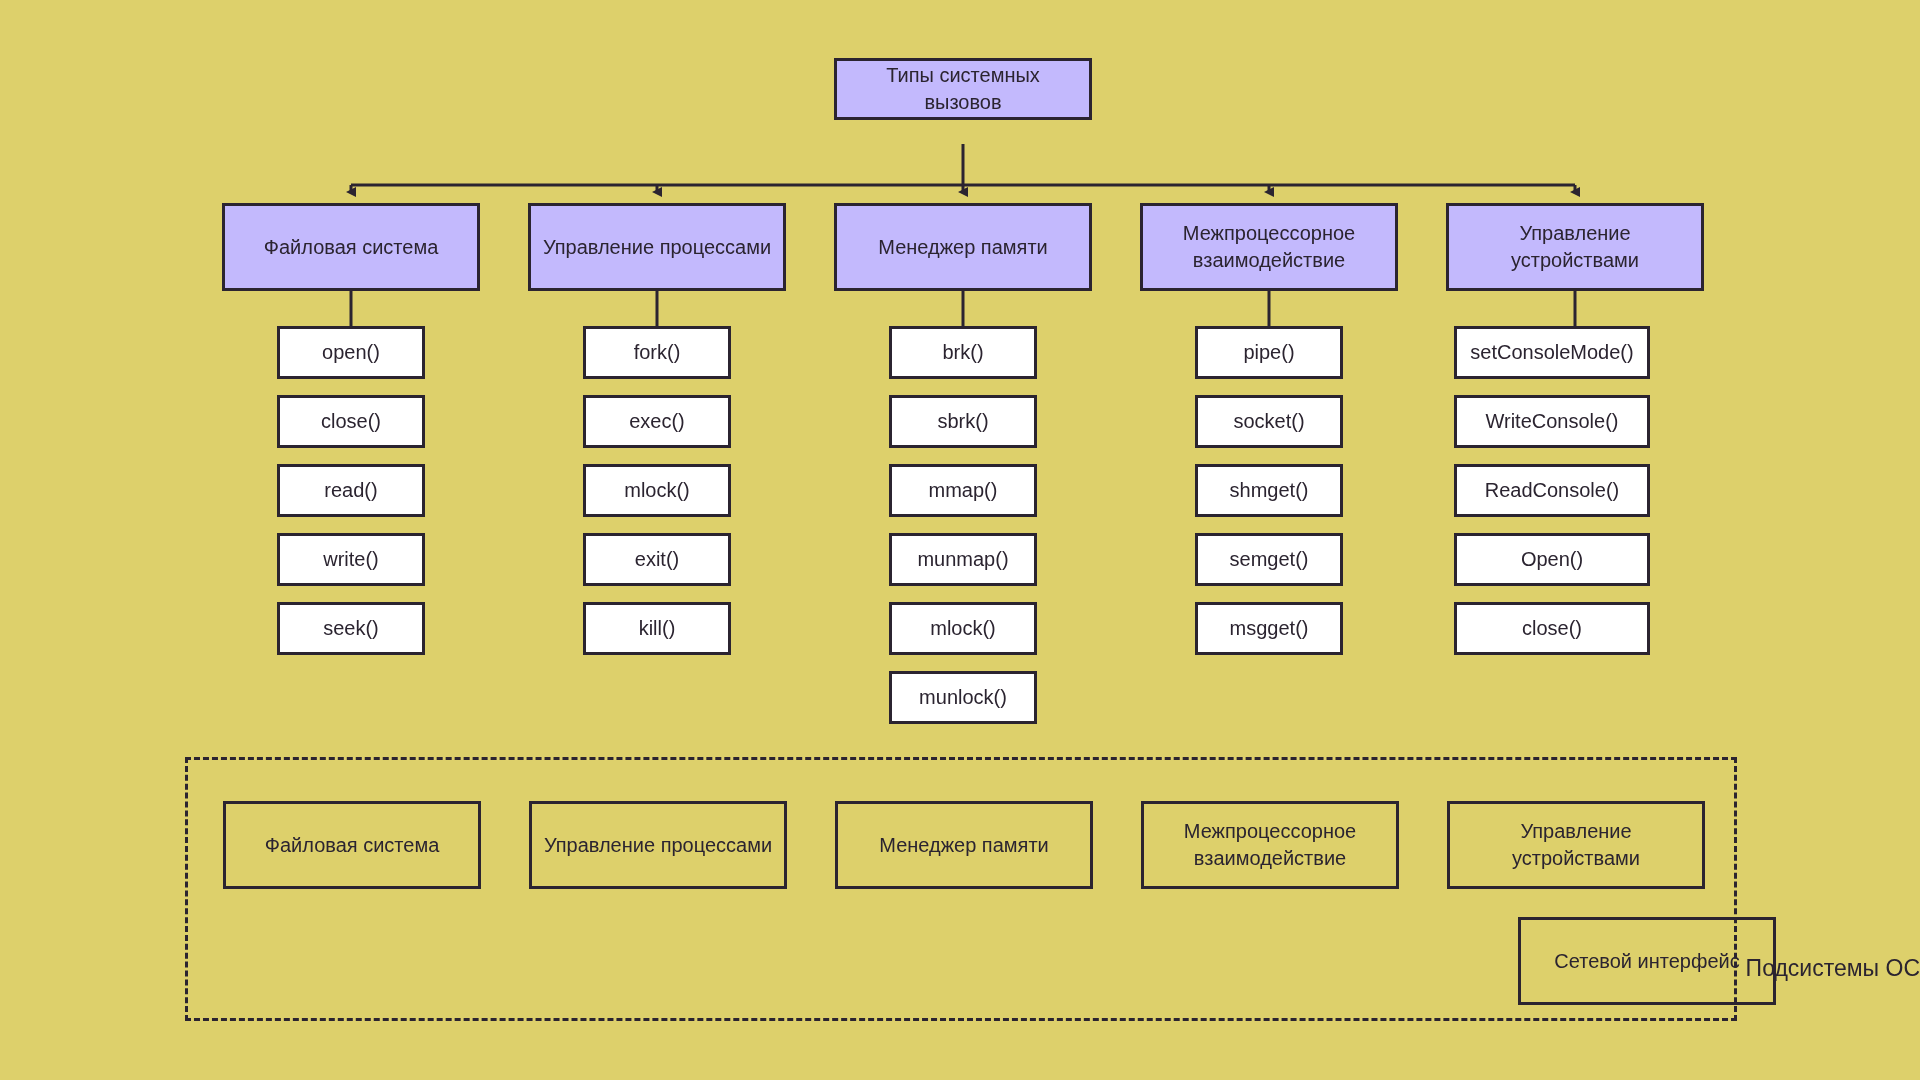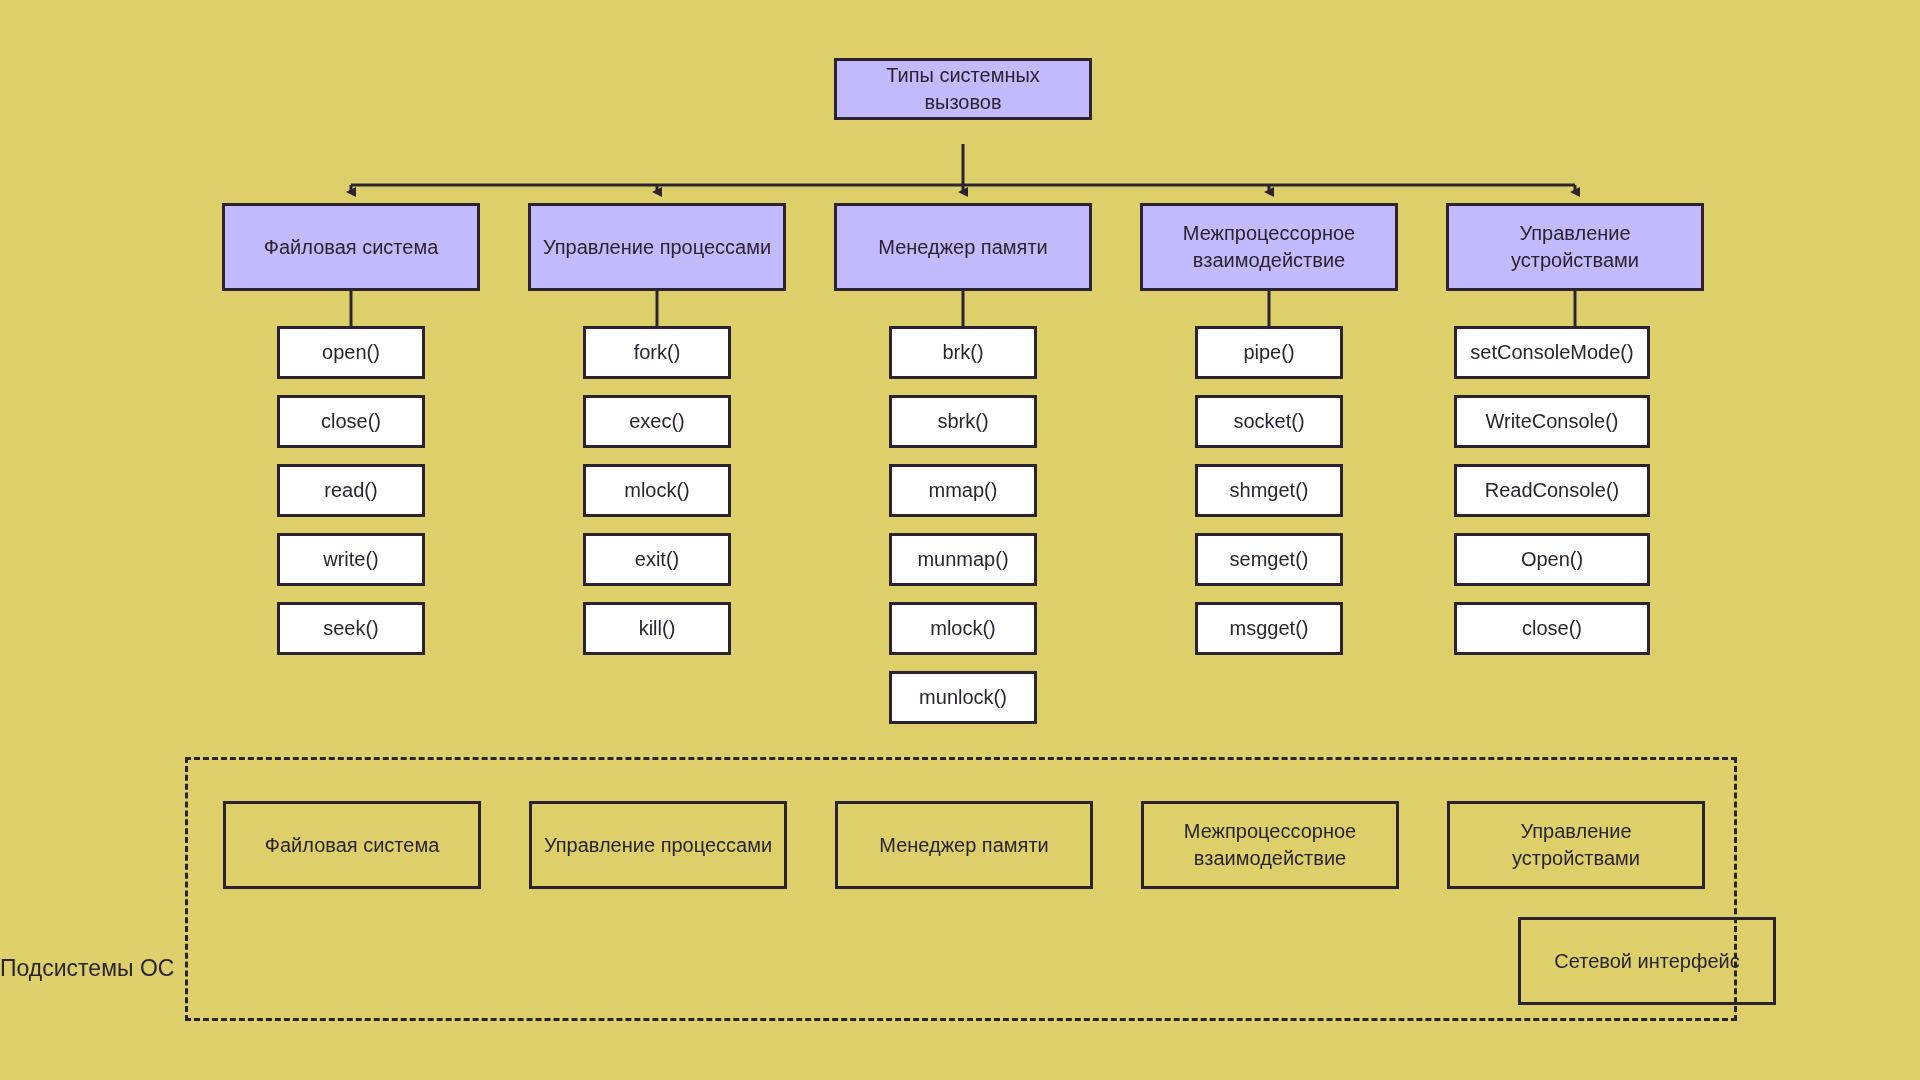--- a/index.html
+++ b/index.html
@@ -111,21 +111,21 @@
     text-align: center;
     font-size: 20px;
     line-height: 1.35;
     padding: 0 8px;
   }
   .sub-caption {
     position: absolute;
     left: 0;
     top: 955px;
     width: 1920px;
-    text-align: left;
+    text-align: right;
     font-size: 23px;
   }
 </style>
 </head>
 <body>
 
 <div id="stage">
 
   <svg id="connectors" viewBox="0 0 1920 1080">
     <defs>

